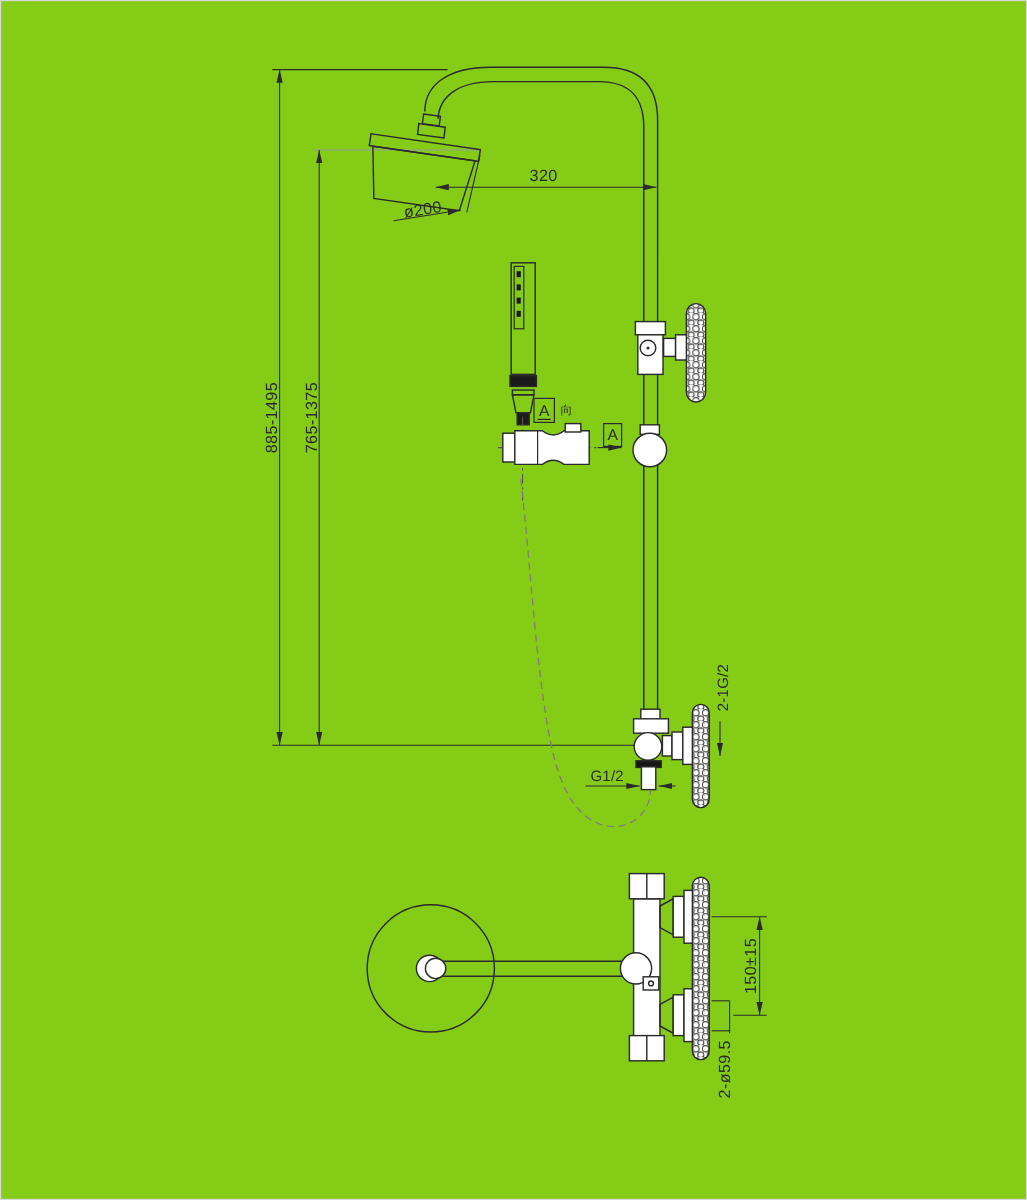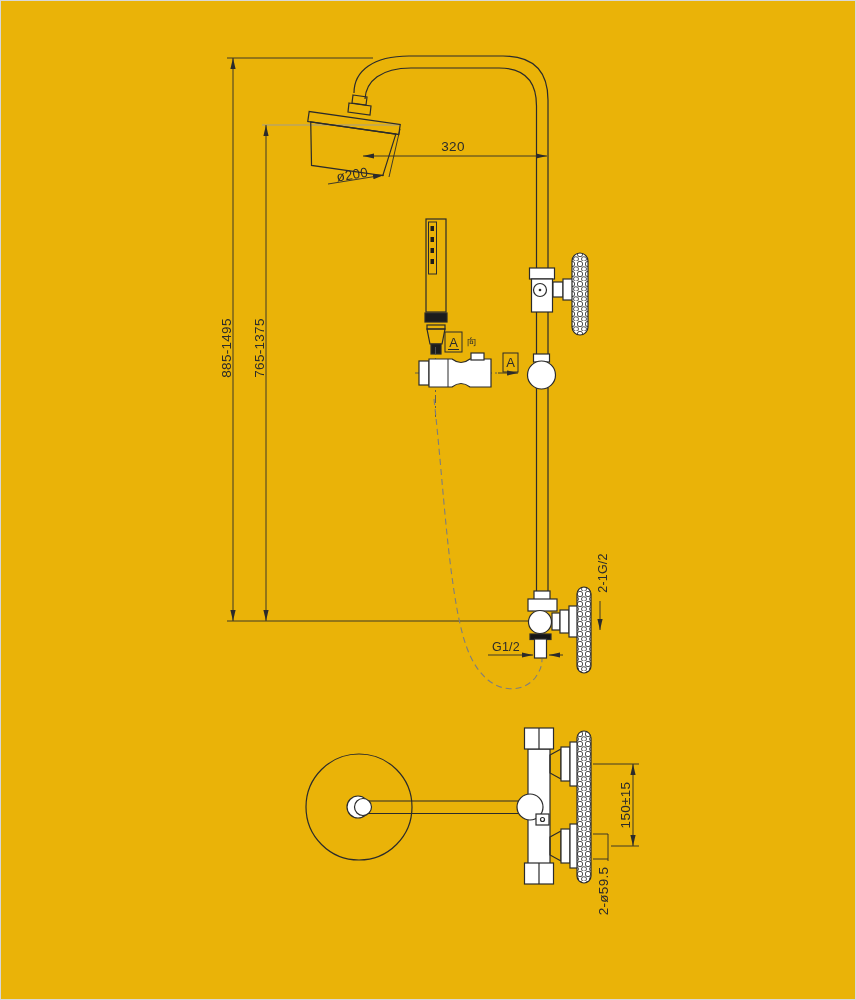--- a/index.html
+++ b/index.html
@@ -1,16 +1,16 @@
 <!DOCTYPE html>
 <html><head>
 <meta charset="utf-8">
 <style>
   html,body{margin:0;padding:0;background:#fff;}
-  .page{position:relative;width:856px;height:1000px;background:#eab308;
+  .page{position:relative;width:856px;height:1000px;background:#84cc16;
         font-family:"Liberation Sans", sans-serif;box-sizing:border-box;
         border:1px solid #d8d8d8;}
   svg{display:block;}
   text{fill:#2b2b2b;}
   .dimtxt{font-size:13.5px;letter-spacing:.3px;}
   .dimtxt-sm{font-size:12.5px;letter-spacing:.2px;}
   .lbl{font-size:13px;}
 </style>
 </head>
 <body>

